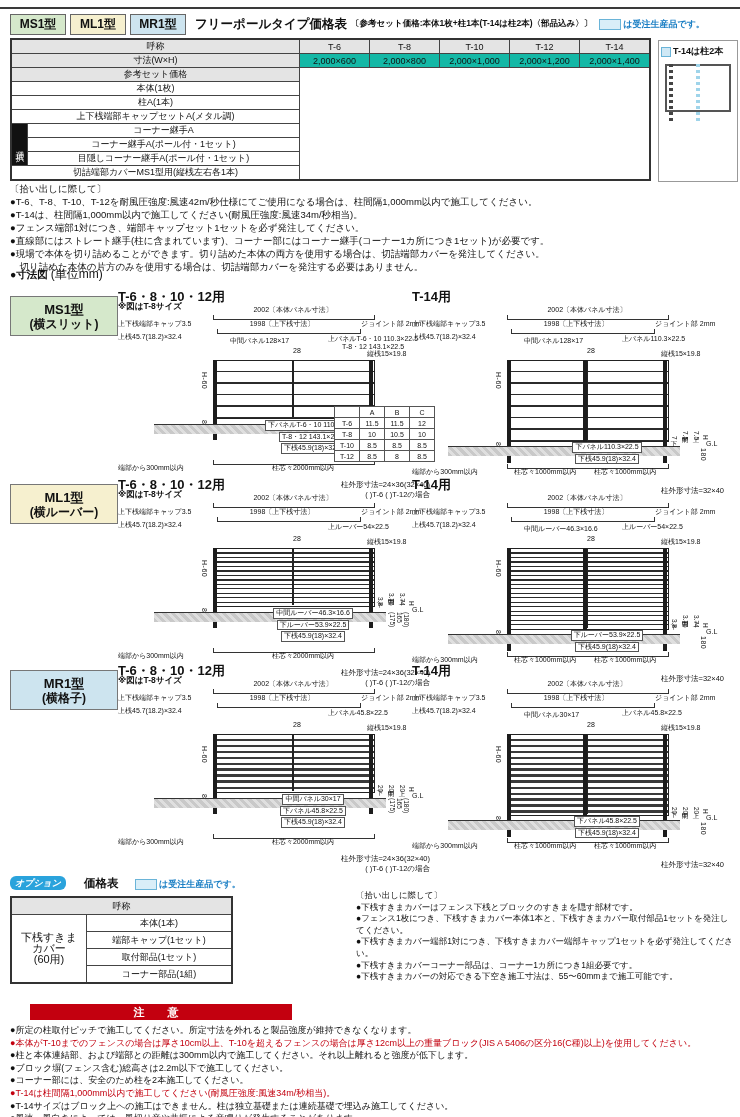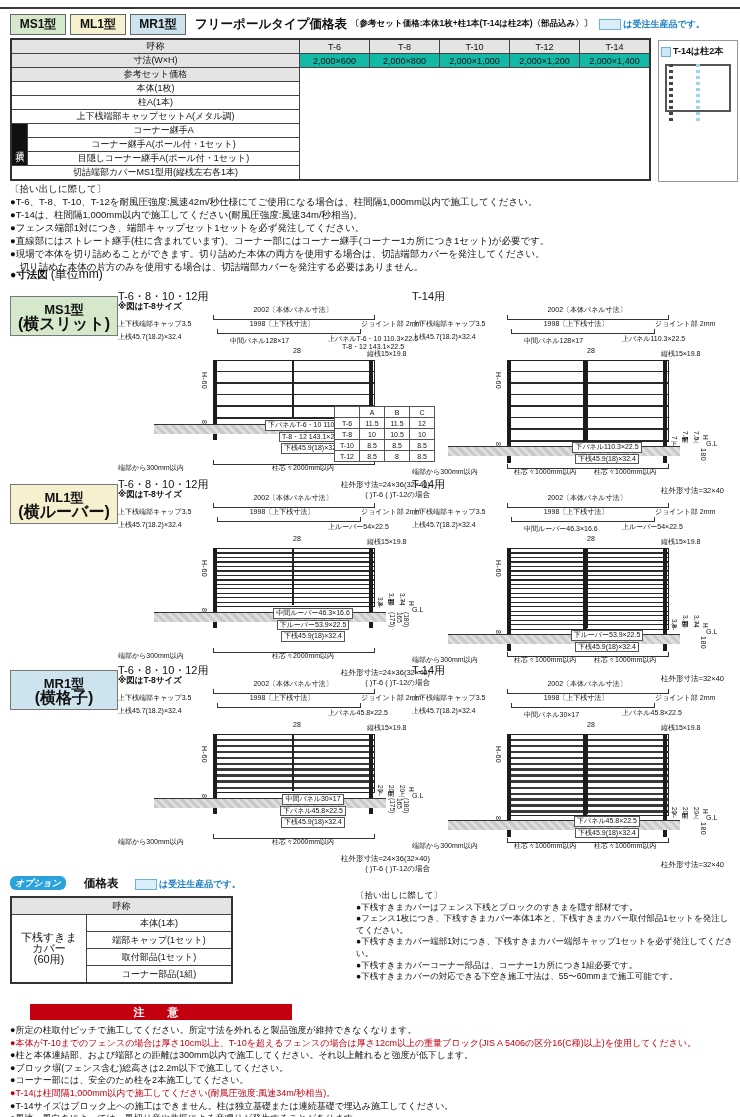--- a/index.html
+++ b/index.html
@@ -33,27 +33,27 @@
 .tpost{position:absolute;top:-2px;width:4px;height:58px;background:repeating-linear-gradient(to bottom,#444 0 3px,transparent 3px 6px)}
 .tpost.blue{background:repeating-linear-gradient(to bottom,#9fd4ea 0 3px,transparent 3px 6px)}
 
 .notes{position:absolute;font-size:9.5px;line-height:13px}
 .notes .nt{font-weight:400}
 .dimhead{position:absolute;left:10px;top:266px;font-size:10.5px;font-weight:700}
 .dimhead .u{font-size:12px;font-weight:400}
 
 .sec{position:absolute;left:0;width:740px;height:215px}
 .seclbl{position:absolute;left:10px;top:6px;width:106px;height:38px;border:1px solid #777;display:flex;flex-direction:column;align-items:center;justify-content:center;font-weight:700}
-.seclbl .n{font-size:13px;line-height:15px}.seclbl .ty{font-size:16px;line-height:14px}
+.seclbl .n{font-size:13px;line-height:15px}.seclbl .ty{font-size:12px;line-height:14px}
 .sec.ms1 .seclbl{background:#d5e8cb}.sec.ml1 .seclbl{background:#f6f0cf}.sec.mr1 .seclbl{background:#cde4ef}
 
 .diag{position:absolute;width:312px;height:215px}
 .dl{position:absolute;font-size:7px;line-height:1.15;white-space:nowrap;color:#111}
 .vt{writing-mode:vertical-rl;letter-spacing:.5px}
-.ttl{font-size:11px;font-weight:400}
+.ttl{font-size:13px;font-weight:700}
 .sub{top:12px;font-size:8.5px;font-weight:700}
 .pd{left:95px;top:16px;width:160px;text-align:center}
 .l1,.l2,.bline{position:absolute;height:4px;border-bottom:1px solid #333;border-left:1px solid #333;border-right:1px solid #333}
 .l1{left:95px;top:25px;width:160px}
 .l2{left:99px;top:39px;width:142px}
 .rd{left:99px;top:30px;width:130px;text-align:center}
 .joint{left:243px;top:30px}
 .cap{left:0;top:30px}
 .toprail{left:0;top:43px}
 .midtop{left:112px;top:47px}

